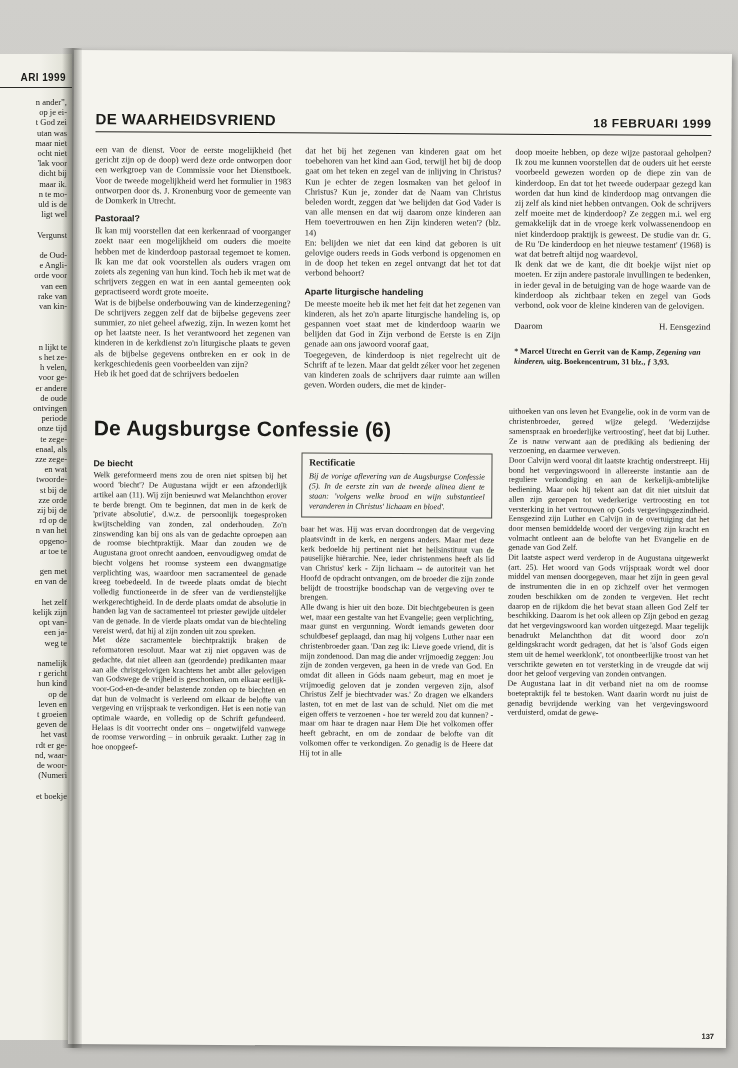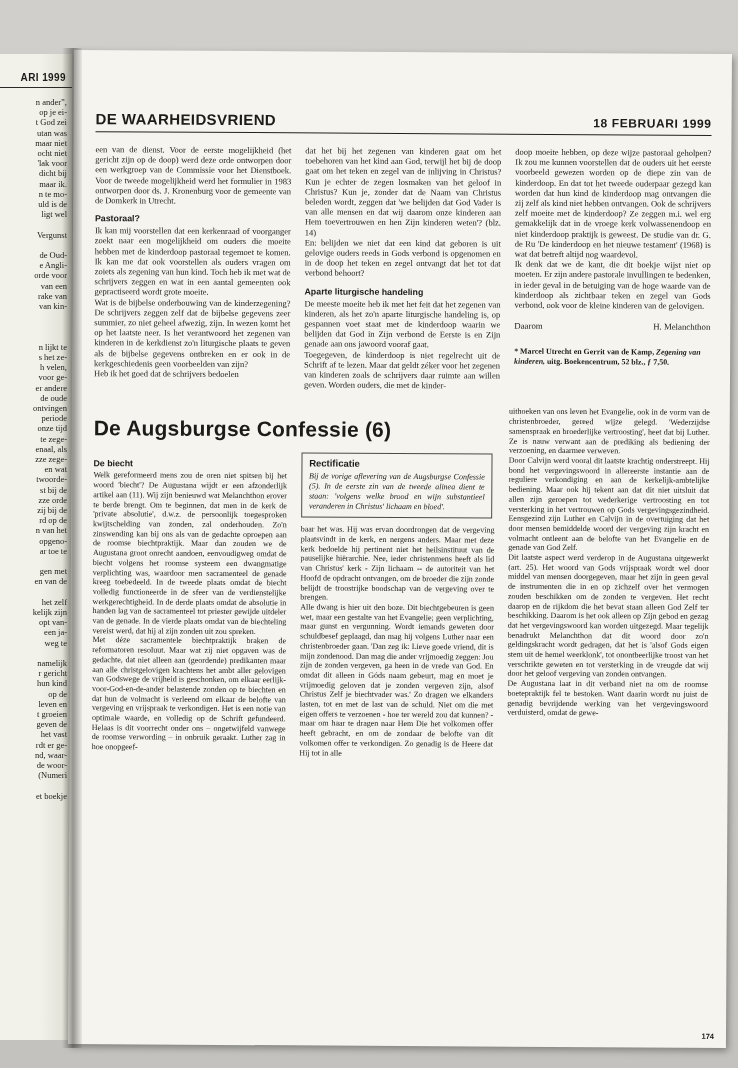--- a/index.html
+++ b/index.html
@@ -54,21 +54,21 @@
   
   .bottom{display:flex;gap:14px;margin-top:16px;}
   .bottom-left{flex:2;min-width:0;}
   .bcol{flex:1;min-width:0;font-size:8px;line-height:9.7px;text-align:justify;}
   .article-title{
     font-family:"Liberation Sans",sans-serif;font-weight:600;font-size:21px;
     margin:12px 0 10px;letter-spacing:.2px;
   }
   .bl-cols{display:flex;gap:14px;}
   .rect-box{border:1px solid #4c4c46;padding:5px 7px 6px;margin:1px 2px 7px 0;background:#f5f4ee;}
-  .rect-title{font-family:Liberation Sans, sans-serif;font-weight:bold;font-size:9.5px;margin-bottom:3px;}
+  .rect-title{font-family:Liberation Serif, serif;font-weight:bold;font-size:9.5px;margin-bottom:3px;}
   .rect-body{font-style:italic;font-size:8px;line-height:9.8px;text-align:justify;}
   .page-number{
     position:absolute;right:12px;bottom:7px;
     font-family:"Liberation Sans",sans-serif;font-weight:bold;font-size:7.5px;
   }
 </style>
 </head>
 <body>
 
 <div class="scan">
@@ -170,24 +170,24 @@
         <p>En: belijden we niet dat een kind dat geboren is uit gelovige ouders reeds in Gods verbond is opgenomen en in de doop het teken en zegel ontvangt dat het tot dat verbond behoort?</p>
         <div class="shead">Aparte liturgische handeling</div>
         <p>De meeste moeite heb ik met het feit dat het zegenen van kinderen, als het zo'n aparte liturgische handeling is, op gespannen voet staat met de kinderdoop waarin we belijden dat God in Zijn verbond de Eerste is en Zijn genade aan ons jawoord vooraf gaat.</p>
         <p>Toegegeven, de kinderdoop is niet regelrecht uit de Schrift af te lezen. Maar dat geldt zéker voor het zegenen van kinderen zoals de schrijvers daar ruimte aan willen geven. Worden ouders, die met de kinder-</p>
       </div>
       <div class="col">
         <p>doop moeite hebben, op deze wijze pastoraal geholpen? Ik zou me kunnen voorstellen dat de ouders uit het eerste voorbeeld gewezen worden op de diepe zin van de kinderdoop. En dat tot het tweede ouderpaar gezegd kan worden dat hun kind de kinderdoop mag ontvangen die zij zelf als kind niet hebben ontvangen. Ook de schrijvers zelf moeite met de kinderdoop? Ze zeggen m.i. wel erg gemakkelijk dat in de vroege kerk volwassenendoop en niet kinderdoop praktijk is geweest. De studie van dr. G. de Ru 'De kinderdoop en het nieuwe testament' (1968) is wat dat betreft altijd nog waardevol.</p>
         <p>Ik denk dat we de kant, die dit boekje wijst niet op moeten. Er zijn andere pastorale invullingen te bedenken, in ieder geval in de betuiging van de hoge waarde van de kinderdoop als zichtbaar teken en zegel van Gods verbond, ook voor de kleine kinderen van de gelovigen.</p>
         <div class="signature">
           <span>Daarom</span>
-          <span>H. Melanchthon</span>
+          <span>H. Eensgezind</span>
         </div>
         <div class="footnote">
-          <span>* Marcel Utrecht en Gerrit van de Kamp, </span><span class="btitle">Zegening van kinderen,</span><span> uitg. Boekencentrum, 52 blz., ƒ 7,50.</span>
+          <span>* Marcel Utrecht en Gerrit van de Kamp, </span><span class="btitle">Zegening van kinderen,</span><span> uitg. Boekencentrum, 31 blz., ƒ 3,93.</span>
         </div>
       </div>
     </section>
 
     <section class="bottom">
       <div class="bottom-left">
         <h1 class="article-title">De Augsburgse Confessie (6)</h1>
         <div class="bl-cols">
           <div class="bcol">
             <div class="shead">De biecht</div>
@@ -205,16 +205,16 @@
         </div>
       </div>
       <div class="bcol">
         <p>uithoeken van ons leven het Evangelie, ook in de vorm van de christenbroeder, gereed wijze gelegd. 'Wederzijdse samenspraak en broederlijke vertroosting', heet dat bij Luther. Ze is nauw verwant aan de prediking als bediening der verzoening, en daarmee verweven.</p>
         <p>Door Calvijn werd vooral dit laatste krachtig onderstreept. Hij bond het vergevingswoord in allereerste instantie aan de reguliere verkondiging en aan de kerkelijk-ambtelijke bediening. Maar ook hij tekent aan dat dit niet uitsluit dat allen zijn geroepen tot wederkerige vertroosting en tot versterking in het vertrouwen op Gods vergevingsgezindheid. Eensgezind zijn Luther en Calvijn in de overtuiging dat het door mensen bemiddelde woord der vergeving zijn kracht en volmacht ontleent aan de belofte van het Evangelie en de genade van God Zelf.</p>
         <p>Dit laatste aspect werd verderop in de Augustana uitgewerkt (art. 25). Het woord van Gods vrijspraak wordt wel door middel van mensen doorgegeven, maar het zijn in geen geval de instrumenten die in en op zichzelf over het vermogen zouden beschikken om de zonden te vergeven. Het recht daarop en de rijkdom die het bevat staan alleen God Zelf ter beschikking. Daarom is het ook alleen op Zíjn gebod en gezag dat het vergevingswoord kan worden uitgezegd. Maar tegelijk benadrukt Melanchthon dat dit woord door zo'n geldingskracht wordt gedragen, dat het is 'alsof Gods eigen stem uit de hemel weerklonk', tot onontbeerlijke troost van het verschrikte geweten en tot versterking in de vreugde dat wij door het geloof vergeving van zonden ontvangen.</p>
         <p>De Augustana laat in dit verband niet na om de roomse boetepraktijk fel te bestoken. Want daarin wordt nu juist de genadig bevrijdende werking van het vergevingswoord verduisterd, omdat de gewe-</p>
       </div>
     </section>
 
-    <div class="page-number">174</div>
+    <div class="page-number">137</div>
   </div>
 
 </div>
 
 </body></html>

